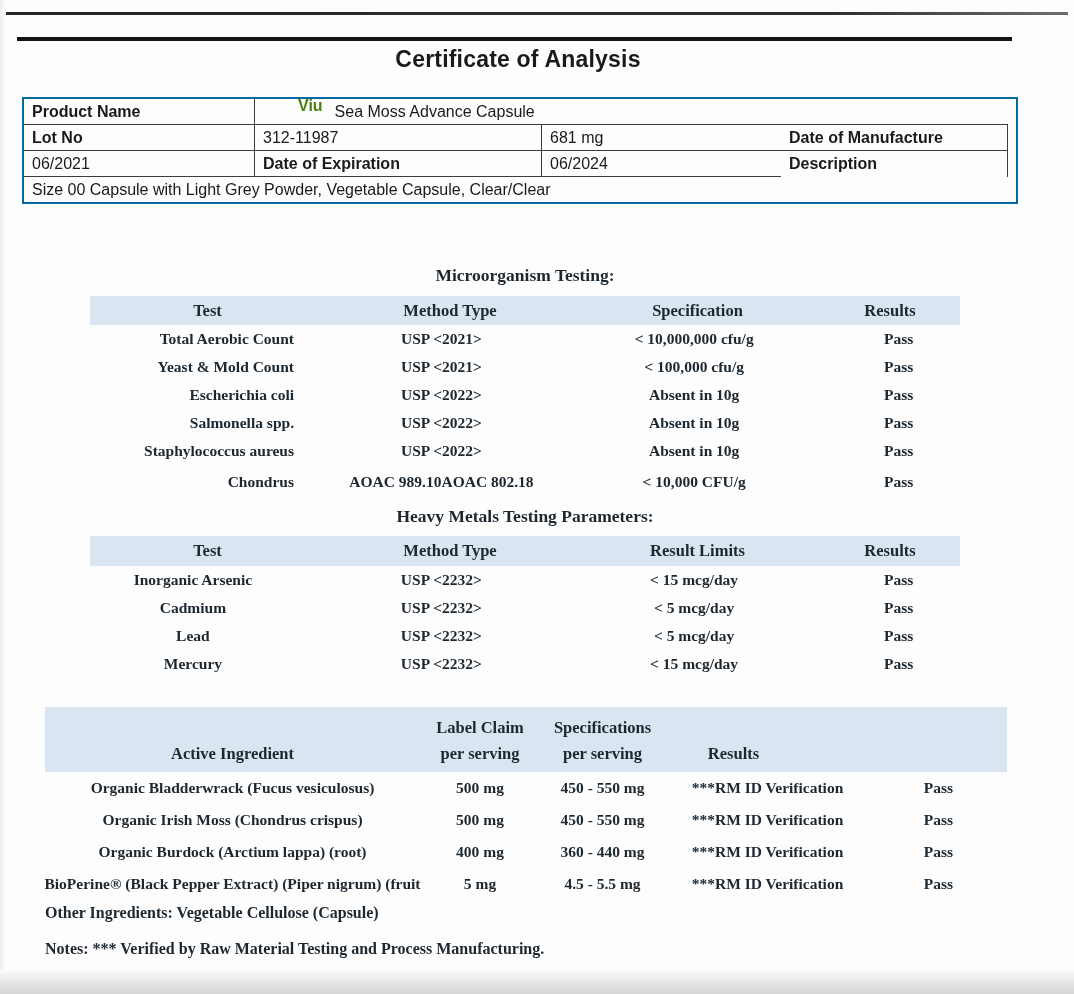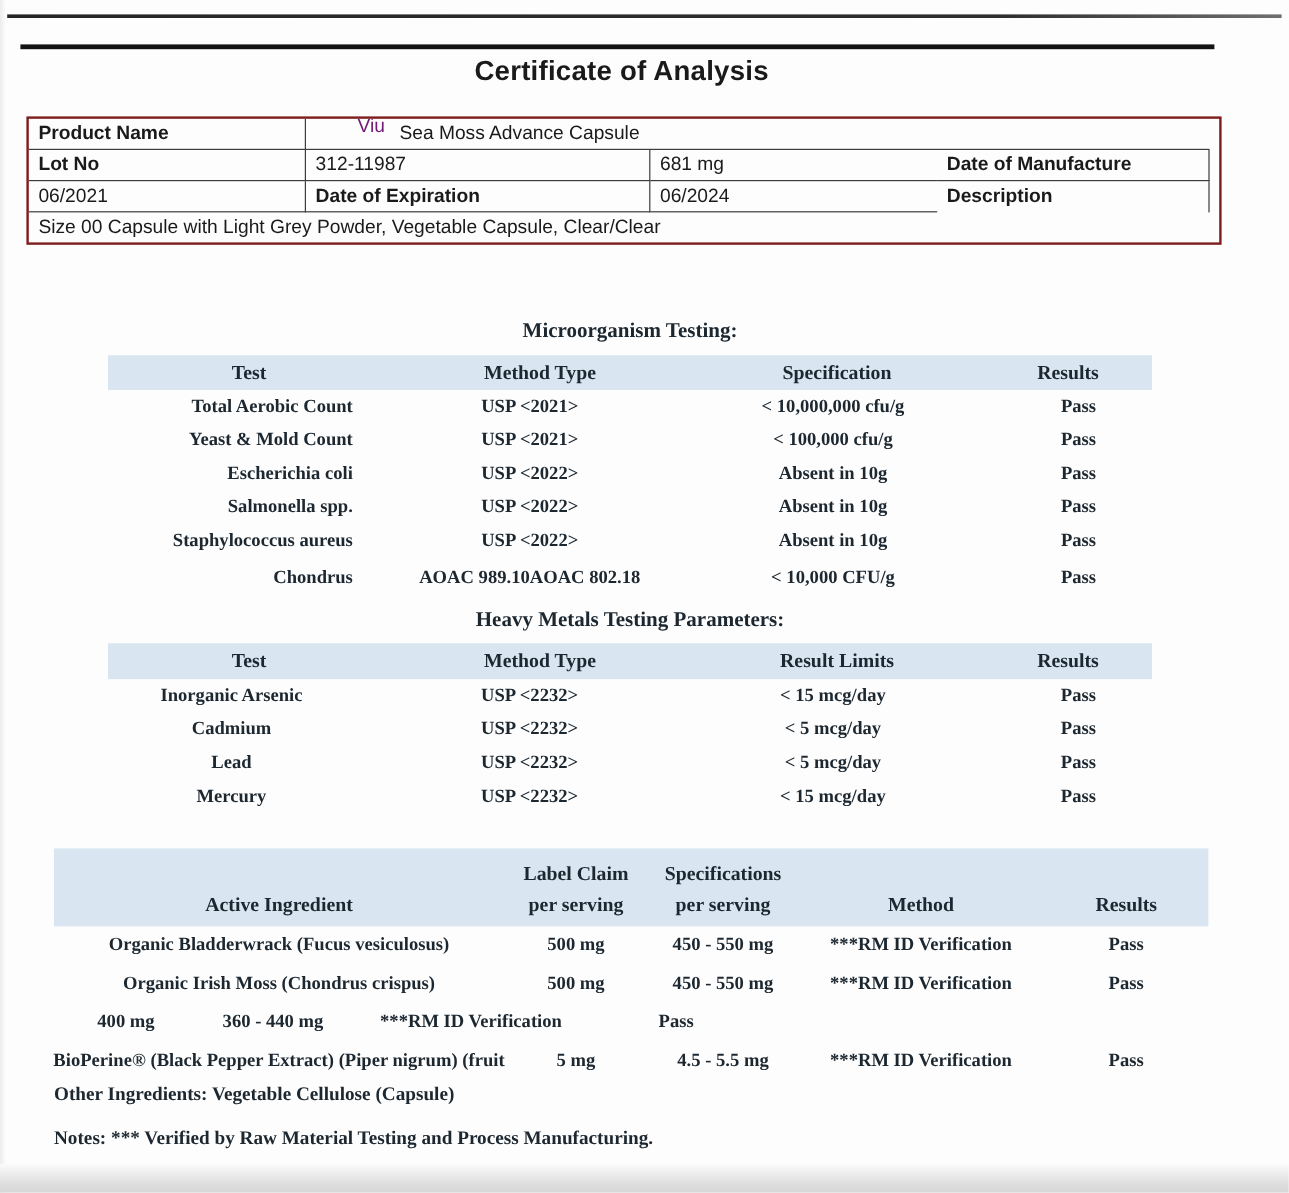--- a/index.html
+++ b/index.html
@@ -4,30 +4,30 @@
 <style>
   html,body{margin:0;padding:0;}
   .screen{position:relative;width:1074px;height:994px;background:#fdfdfd;overflow:hidden;
           font-family:"Liberation Sans",sans-serif;color:#1a1a1a;}
   .rule1{position:absolute;left:6px;top:12px;width:1062px;height:3px;
          background:linear-gradient(to right,#262626,#2e2e2e 78%,#6f6f6f);}
   .rule2{position:absolute;left:17px;top:37px;width:995px;height:4px;background:#141414;}
   .doc-title{position:absolute;left:22px;top:46px;width:992px;text-align:center;
              font-size:23px;font-weight:bold;letter-spacing:.2px;}
   
-  .ptable{position:absolute;left:22px;top:97px;width:992px;border:2px solid #7f1d1d;
+  .ptable{position:absolute;left:22px;top:97px;width:992px;border:2px solid #0369a1;
           display:grid;grid-template-columns:231px 287px 239px 227px;
           grid-template-rows:26px 26px 26px 25px;font-size:16px;}
   .pcell{border-right:1.5px solid #3c3c3c;border-bottom:1.5px solid #3c3c3c;
          display:flex;align-items:center;padding-left:8px;white-space:nowrap;overflow:hidden;}
   .pcell.span3{grid-column:span 3;}
   .pcell.last-col{border-right:none;}
   .pcell.last-row{border-bottom:none;}
   .plabel{font-weight:bold;}
-  .watermark{color:#701a75;font-weight:normal;margin:0 12px 11px 35px;}
+  .watermark{color:#4d7c0f;font-weight:bold;margin:0 12px 11px 35px;}
   
   .serif{font-family:"Liberation Serif","DejaVu Serif",serif;color:#1c2730;}
   .section-title{position:absolute;width:870px;left:90px;text-align:center;
                  font-weight:bold;font-size:17.5px;}
   .ttable{position:absolute;left:90px;width:870px;}
   .band{display:flex;background:#d9e6f2;}
   .hcell{font-weight:bold;font-size:16.5px;text-align:center;}
   .trow{display:flex;height:28px;line-height:28px;gap:36px;}
   .tcell{font-weight:bold;font-size:15.5px;text-align:center;white-space:nowrap;}
   .mt-c1{width:235px;}.mt-c2{width:250px;}.mt-c3{width:245px;}.mt-c4{width:140px;}
@@ -164,42 +164,40 @@
         <span>Active Ingredient</span>
       </div>
       <div class="hcell at-c2">
         <span>Label Claim</span>
         <span>per serving</span>
       </div>
       <div class="hcell at-c3">
         <span>Specifications</span>
         <span>per serving</span>
       </div>
-      <div class="hcell at-c4">
-        <span>Method</span>
-      </div>
       <div class="hcell at-c5">
         <span>Results</span>
       </div>
     </div>
     <div class="arow">
       <div class="tcell at-c1"><span class="nowrap-center">Organic Bladderwrack (Fucus vesiculosus)</span></div>
       <div class="tcell at-c2">500 mg</div>
       <div class="tcell at-c3">450 - 550 mg</div>
       <div class="tcell at-c4">***RM ID Verification</div>
       <div class="tcell at-c5">Pass</div>
     </div>
     <div class="arow">
       <div class="tcell at-c1"><span class="nowrap-center">Organic Irish Moss (Chondrus crispus)</span></div>
       <div class="tcell at-c2">500 mg</div>
       <div class="tcell at-c3">450 - 550 mg</div>
       <div class="tcell at-c4">***RM ID Verification</div>
       <div class="tcell at-c5">Pass</div>
     </div>
     <div class="arow">
+      <div class="tcell at-c1"><span class="nowrap-center">Organic Burdock (Arctium lappa) (root)</span></div>
       <div class="tcell at-c2">400 mg</div>
       <div class="tcell at-c3">360 - 440 mg</div>
       <div class="tcell at-c4">***RM ID Verification</div>
       <div class="tcell at-c5">Pass</div>
     </div>
     <div class="arow">
       <div class="tcell at-c1"><span class="nowrap-center">BioPerine® (Black Pepper Extract) (Piper nigrum) (fruit</span></div>
       <div class="tcell at-c2">5 mg</div>
       <div class="tcell at-c3">4.5 - 5.5 mg</div>
       <div class="tcell at-c4">***RM ID Verification</div>

